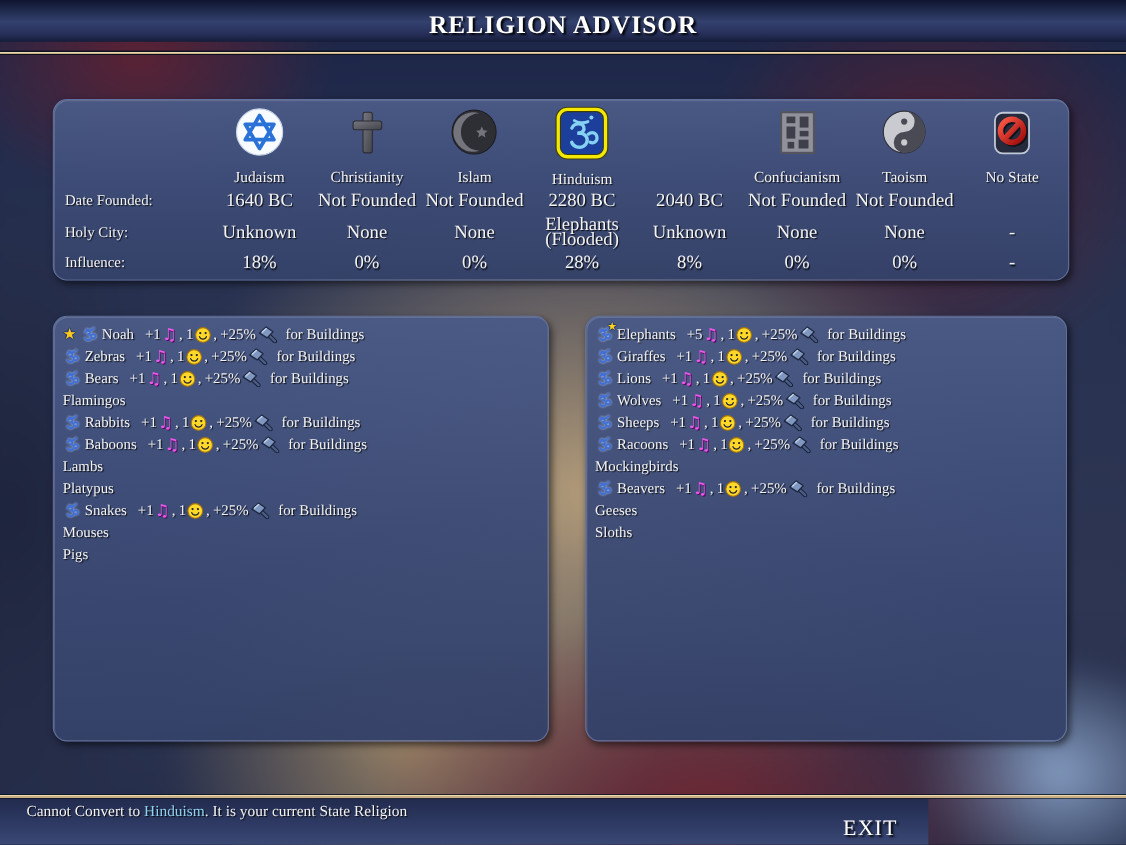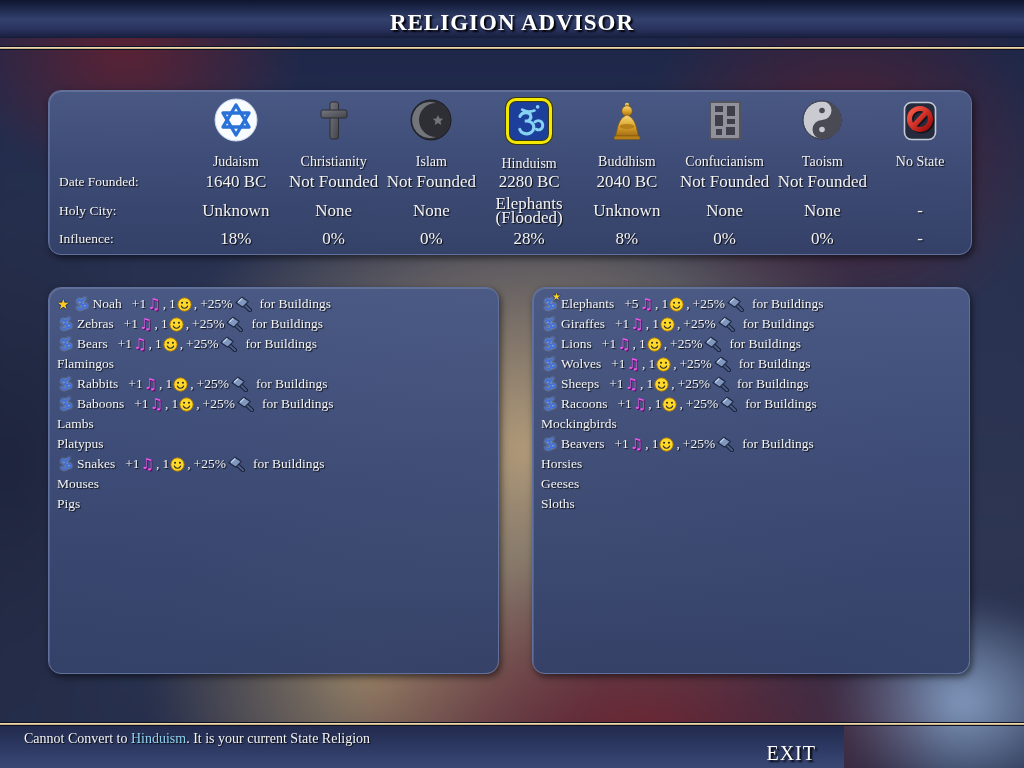--- a/index.html
+++ b/index.html
@@ -138,39 +138,20 @@
               <path d="M28.5 23 c4-3 8.2-.8 8.6 3.2 c.4 4.4-4 6.8-7 4.8" fill="none" stroke="#86d2f2" stroke-width="3.2" stroke-linecap="round"></path>
               <path d="M14.5 9.5 a10 6 0 0 0 13.5 1" fill="none" stroke="#86d2f2" stroke-width="3" stroke-linecap="round"></path>
               <circle cx="31.5" cy="6.5" r="2" fill="#86d2f2"></circle>
             </svg>
           </div>
           <div class="rel-label tsh">Hinduism</div>
         </div>
         <div class="rel-val tsh" style="grid-area: 2 / 5;">2280 BC</div>
         <div class="rel-val tsh holy" style="grid-area: 3 / 5;">Elephants (Flooded)</div>
         <div class="rel-val tsh" style="grid-area: 4 / 5;">28%</div>
-        <div class="rel-iconcell" style="grid-area: 1 / 6;">
-          <div class="rel-icon">
-            <svg viewBox="0 0 44 44">
-              <defs>
-                <linearGradient id="gg" x1="0" y1="0" x2="0" y2="1">
-                  <stop offset="0" stop-color="#f6d878"></stop>
-                  <stop offset=".55" stop-color="#d9a32a"></stop>
-                  <stop offset="1" stop-color="#a56d14"></stop>
-                </linearGradient>
-              </defs>
-              <circle cx="22" cy="7" r="2.2" fill="url(#gg)"></circle>
-              <circle cx="22" cy="13" r="5.2" fill="url(#gg)" stroke="#7c5410" stroke-width=".6"></circle>
-              <path d="M22 17 C16 19 13.5 25 12 32 L10.5 38 H33.5 L32 32 C30.5 25 28 19 22 17 Z" fill="url(#gg)" stroke="#7c5410" stroke-width=".6"></path>
-              <ellipse cx="22" cy="28.5" rx="7.5" ry="2.6" fill="#b67f18"></ellipse>
-              <rect x="9" y="38" width="26" height="3.6" rx="1.6" fill="#b67f18" stroke="#7c5410" stroke-width=".5"></rect>
-            </svg>
-          </div>
-          <div class="rel-label tsh">Buddhism</div>
-        </div>
         <div class="rel-val tsh" style="grid-area: 2 / 6;">2040 BC</div>
         <div class="rel-val tsh holy" style="grid-area: 3 / 6;">Unknown</div>
         <div class="rel-val tsh" style="grid-area: 4 / 6;">8%</div>
         <div class="rel-iconcell" style="grid-area: 1 / 7;">
           <div class="rel-icon">
             <svg viewBox="0 0 44 44" opacity=".92">
               <rect x="7" y="4" width="30" height="37" fill="#97979d" stroke="#55555c" stroke-width="2"></rect>
               <rect x="12" y="8" width="8" height="6" fill="#3e3e46"></rect>
               <rect x="24" y="8" width="8" height="10" fill="#3e3e46"></rect>
               <rect x="12" y="17" width="8" height="11" fill="#3e3e46"></rect>
@@ -714,23 +695,20 @@
             <svg viewBox="0 0 18 16">
               <path d="M10 8.5 L16 14.2" stroke="#152038" stroke-width="4" stroke-linecap="round"></path>
               <path d="M10 8.5 L16 14.2" stroke="#4c5c82" stroke-width="2.2" stroke-linecap="round"></path>
               <path d="M2 6.8 L8 1.2 L14.2 5.6 L8.8 11.2 Z" fill="#8098c0" stroke="#1e2840" stroke-width="1.2" stroke-linejoin="round"></path>
               <path d="M4.5 5.8 L8 2.6" stroke="#c2d2ec" stroke-width="1.4" stroke-linecap="round"></path>
             </svg>
           </span>
           <span class="fortext">for Buildings</span>
         </div>
         <div class="crow tsh">
-          <span class="cname">Horsies</span>
-        </div>
-        <div class="crow tsh">
           <span class="cname">Geeses</span>
         </div>
         <div class="crow tsh">
           <span class="cname">Sloths</span>
         </div>
       </div>
   </div>
 
   <div class="gold-line" style="top:722px"></div>
   <div id="footer">

